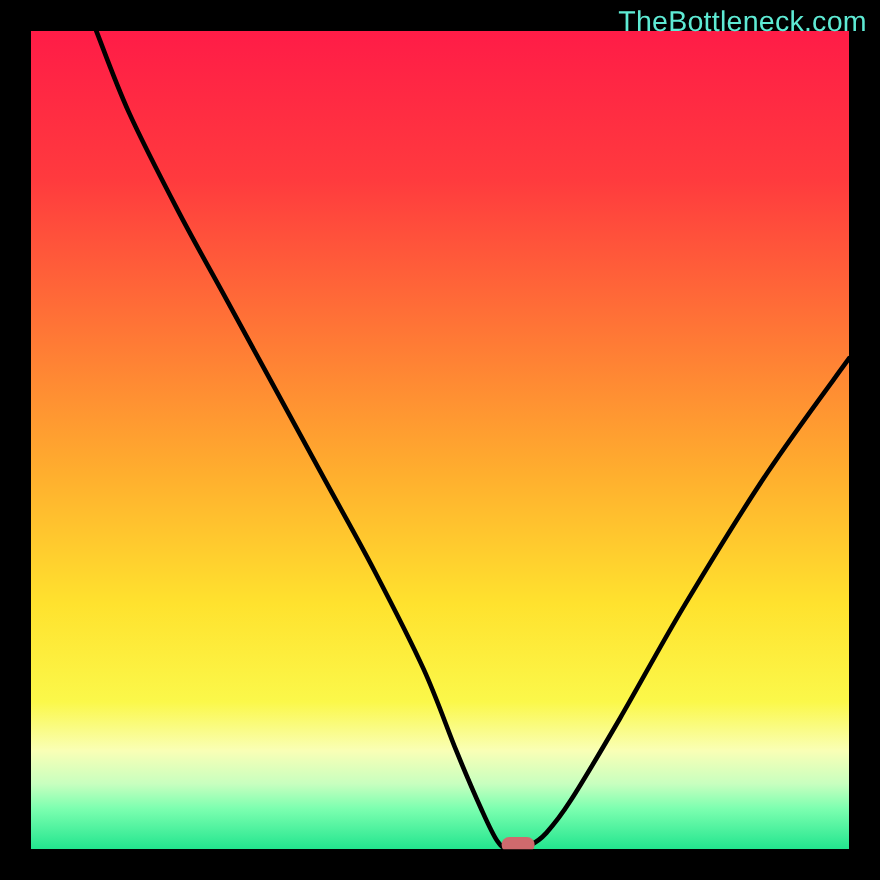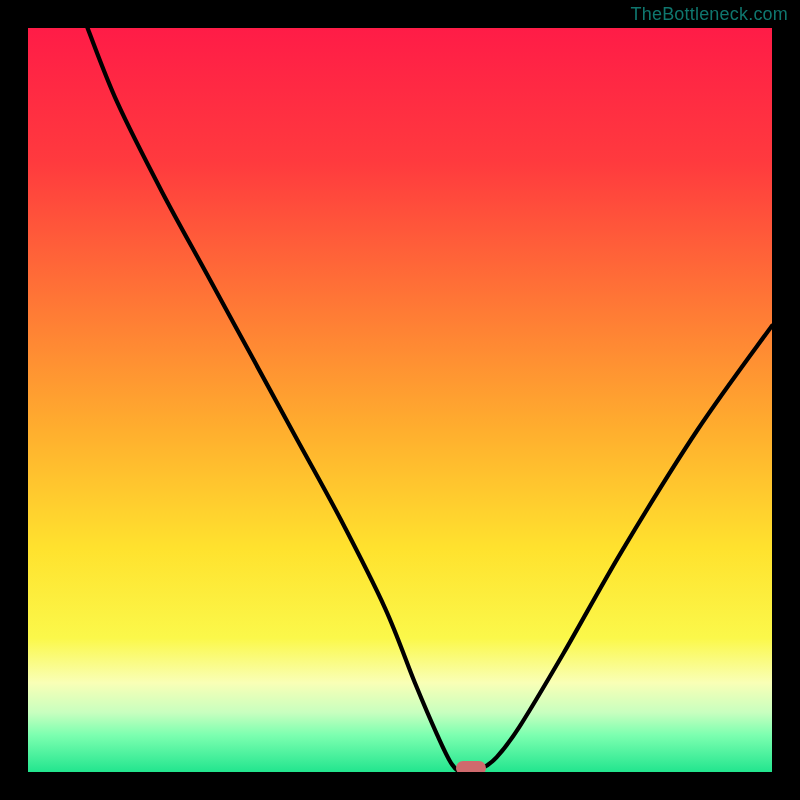--- a/index.html
+++ b/index.html
@@ -30,22 +30,22 @@
     inset: 0;
   }
   .curve {
     position: absolute;
     inset: 0;
   }
   .watermark {
     position: absolute;
     top: 4px;
     right: 12px;
-    color: #0f766e;
-    font-size: 18px;
+    color: #5eead4;
+    font-size: 26px;
     font-weight: 500;
     letter-spacing: 0.2px;
   }
   .marker {
     position: absolute;
     width: 30px;
     height: 14px;
     border-radius: 8px;
     background: #cf6a6d;
     transform: translate(-50%, -50%);

